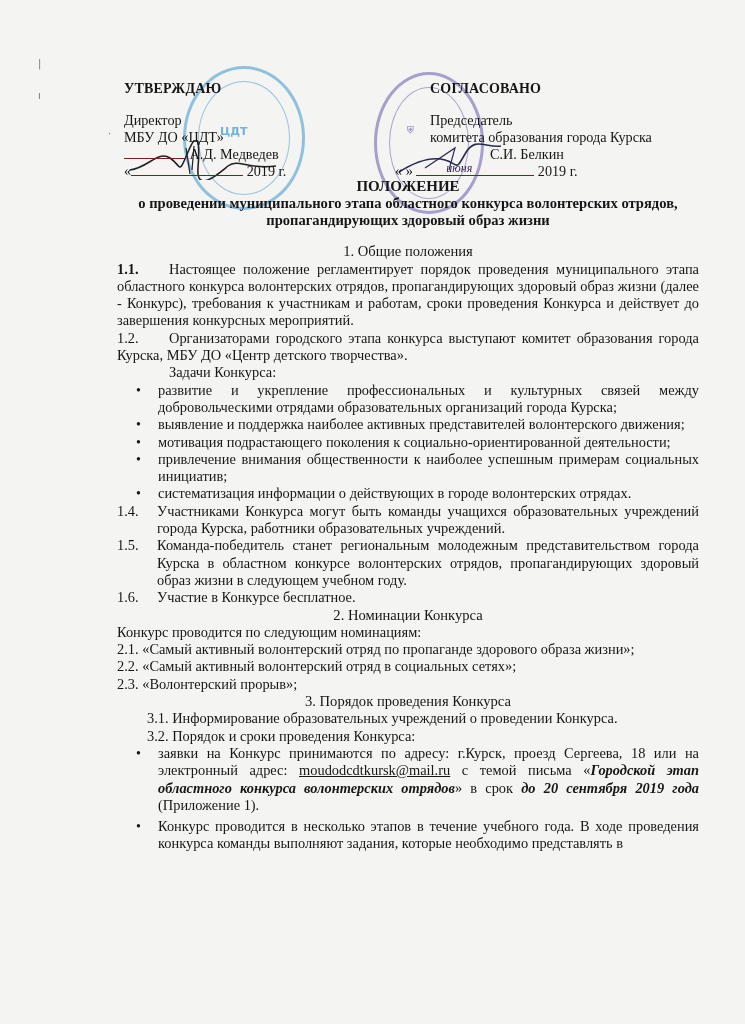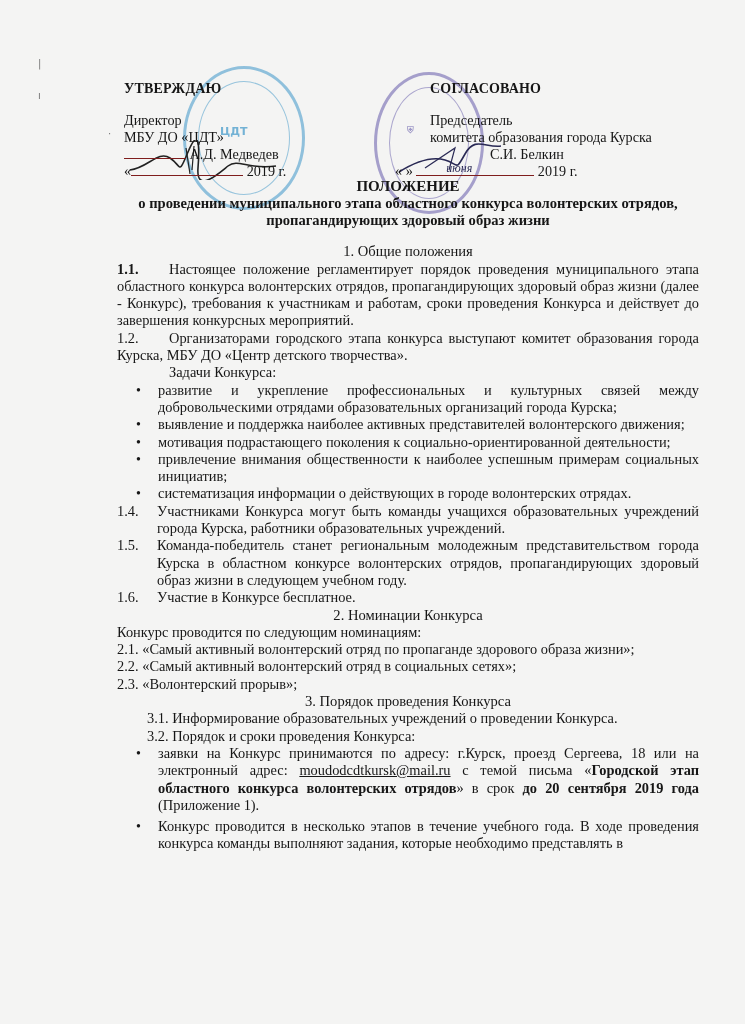--- a/index.html
+++ b/index.html
@@ -42,21 +42,21 @@
     .num-b { font-weight: bold; }
     .hang { display: flex; }
     .hang .num2 { flex: 0 0 40px; }
     .hang .txt { flex: 1; text-align: justify; }
     .indent-line { padding-left: 52px; }
     .bullets { margin: 0; padding: 0; list-style: none; }
     .bullets li { position: relative; padding-left: 41px; text-align: justify; }
     .bullets li::before { content: "•"; position: absolute; left: 19px; top: 0; font-size: 14px; }
     .sub32 { padding-left: 30px; }
     .email { text-decoration: underline; }
-    .b { font-weight: bold; }
+    .b { font-weight: bold; font-style: italic; }
     .stray { position: absolute; color: #777; font-size: 10px; font-family: "DejaVu Sans", sans-serif; }
   </style>
 </head>
 <body>
 
 <div class="page">
 
   <span class="stray" style="left:38px;top:58px;">|</span>
   <span class="stray" style="left:38px;top:90px;">ı</span>
   <span class="stray" style="left:108px;top:128px;">·</span>

